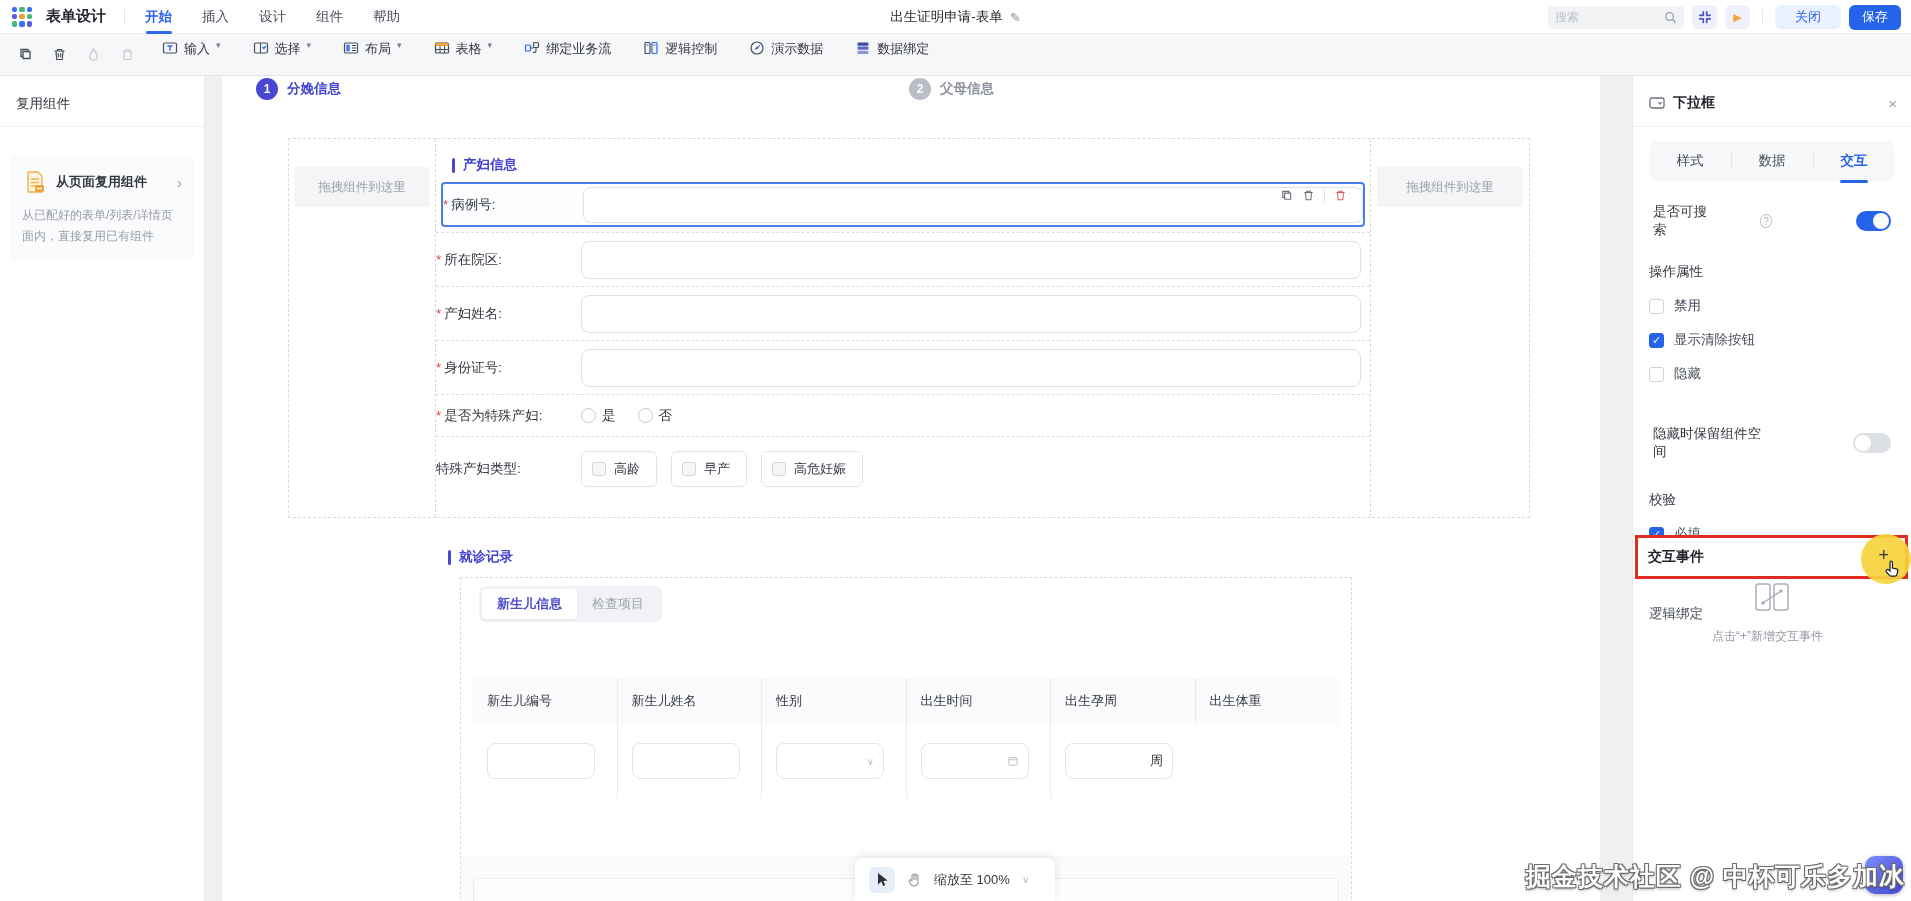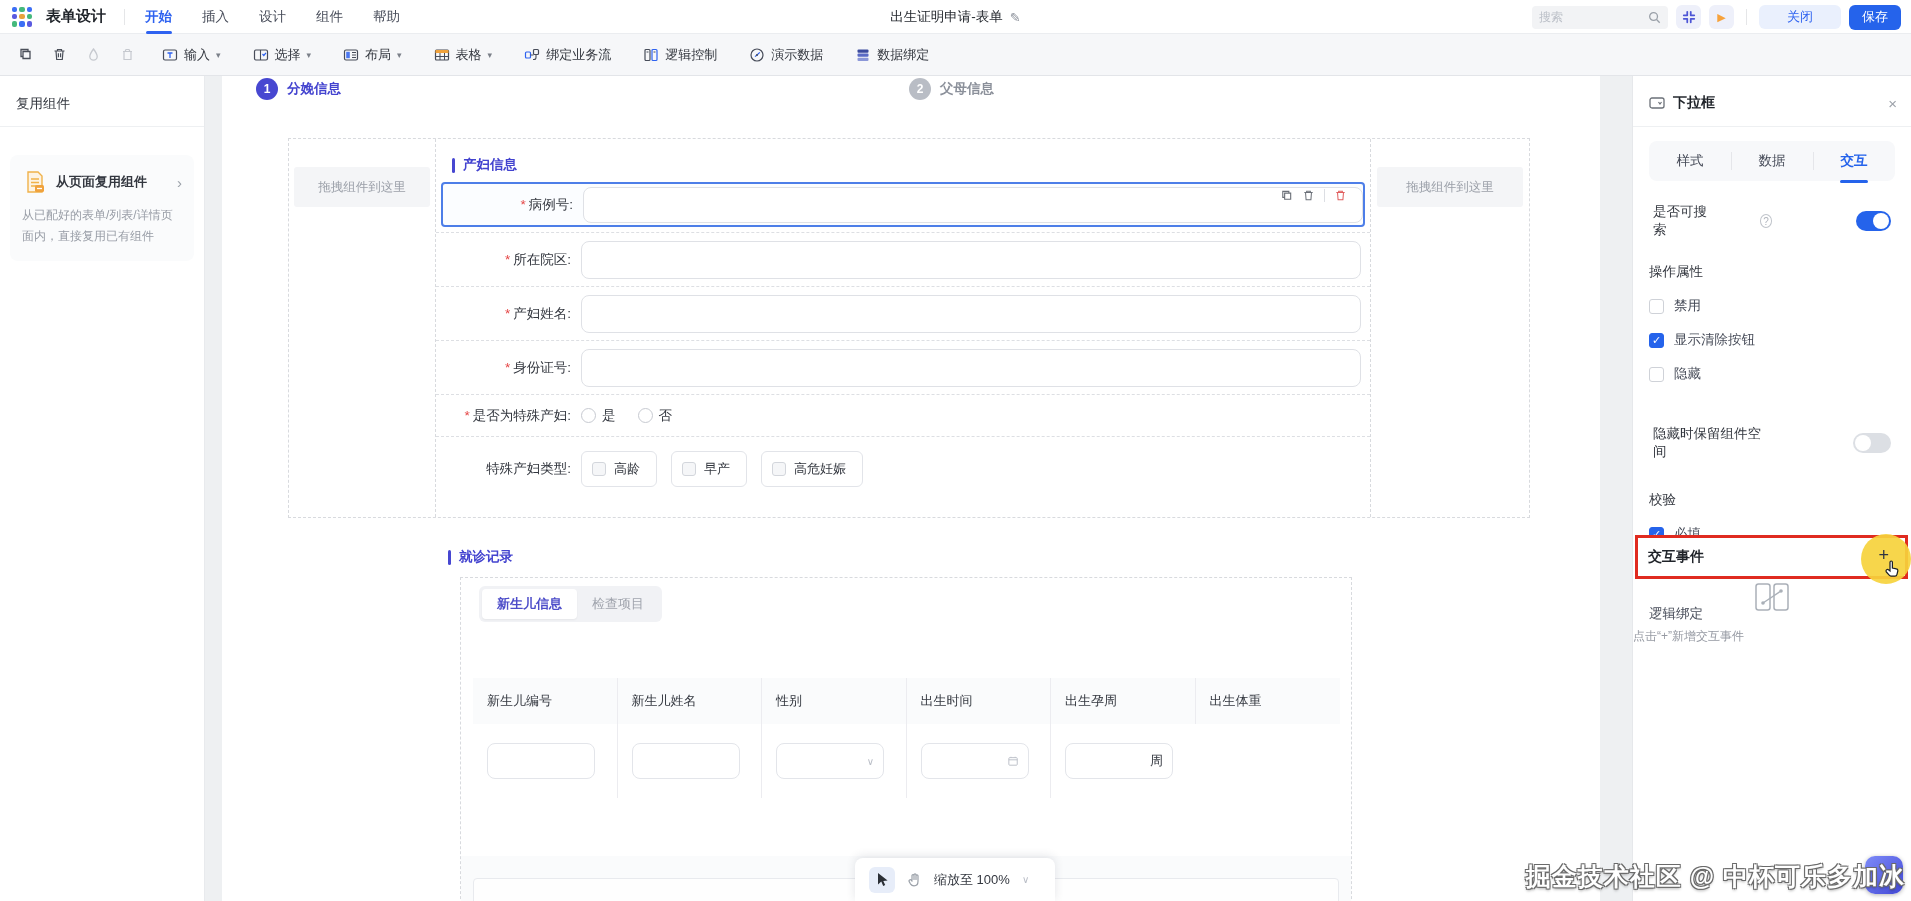--- a/index.html
+++ b/index.html
@@ -26,33 +26,33 @@
   .doc-title .pencil { color:#8a8f99; font-size:13px; }
   .menubar-right { position:absolute; right:10px; top:0; height:34px; display:flex; align-items:center; gap:8px; }
   .search-box { width:136px; height:23px; background:#f2f3f5; border-radius:4px; display:flex;
     align-items:center; padding:0 7px; }
   .search-box input { flex:1; border:none; outline:none; background:transparent; font-size:12px;
     color:#5a5f69; font-family:inherit; min-width:0; }
   .search-box input::placeholder { color:#bcc0c8; }
   .icon-btn { width:25px; height:24px; border-radius:6px; background:#eef0fa; display:flex;
     align-items:center; justify-content:center; cursor:pointer; border:none; }
   .vdiv2 { width:1px; height:16px; background:#e5e6e8; margin:0 4px; }
-  .btn-close { height:24px; padding:0 28px; border:none; border-radius:6px; background:#eaf0fd;
+  .btn-close { height:24px; padding:0 20px; border:none; border-radius:6px; background:#eaf0fd;
     color:#2e62f0; font-size:13px; cursor:pointer; font-family:inherit; }
   .btn-save { height:25px; padding:0 13px; border:none; border-radius:6px; background:#2563eb;
     color:#fff; font-size:13px; cursor:pointer; font-family:inherit; }
 
   
   .toolbar { position:absolute; left:0; top:34px; width:1911px; height:42px; background:#f6f7f9;
     border-bottom:1px solid #e3e5e9; display:flex; align-items:center; z-index:19; }
   .tb-ico { width:26px; height:26px; display:flex; align-items:center; justify-content:center;
     margin-left:8px; border-radius:4px; cursor:pointer; color:#4a4f59; }
   .tb-ico.disabled { color:#c6c9cf; cursor:default; }
   .tb-ico:first-child { margin-left:12px; }
-  .tool-btn { display:flex; align-items:center; gap:6px; height:30px; padding:0 10px;
+  .tool-btn { display:flex; align-items:flex-start; gap:6px; height:30px; padding:0 10px;
     border-radius:4px; cursor:pointer; margin-left:12px; color:#33373f; font-size:13px; }
   .tool-btn .caret { font-size:9px; color:#7b8089; }
 
   
   .sidebar { position:absolute; left:0; top:76px; width:205px; height:825px; background:#fff;
     border-right:1px solid #e8eaed; z-index:5; }
   .sb-title { padding:19px 16px 13px; font-size:13.5px; color:#33373f; }
   .sb-divider { height:1px; background:#eef0f2; }
   .sb-card { margin:28px 10px 0; background:#fafbfc; border-radius:8px; padding:14px 12px; cursor:pointer; }
   .sb-card-head { display:flex; align-items:center; gap:8px; }
@@ -82,21 +82,21 @@
     justify-content:center; color:#9a9fa8; font-size:12.5px; }
 
   .sec-head { display:flex; align-items:center; gap:8px; height:40px; padding:12px 0 0 16px; }
   .sec-bar { width:3px; height:15px; background:#4747d1; border-radius:2px; }
   .sec-title { font-size:13.5px; font-weight:bold; color:#4343cf; }
 
   .frow { display:flex; align-items:center; border-bottom:1px dashed #dddfe3; position:relative; }
   .frow.h54 { height:54px; }
   .frow.h42 { height:42px; }
   .frow.h64 { height:64px; border-bottom:none; }
-  .flabel { width:145px; text-align:right; padding-right:10px; font-size:13.5px; color:#33373f; flex:none; }
+  .flabel { width:145px; padding-right:10px; font-size:13.5px; color:#33373f; flex:none; }
   .req::before { content:"*"; color:#e54545; margin-right:3px; }
   .finput { width:780px; height:38px; border:1px solid #dfe1e6; border-radius:8px; background:#fff;
     font-family:inherit; font-size:13px; padding:0 10px; outline:none; }
 
   .sel-wrap { position:absolute; left:5px; right:5px; top:3px; bottom:5px; border:2px solid #4d7ee8;
     border-radius:4px; background:#fbfdff; display:flex; align-items:center; }
   .sel-wrap .flabel { width:140px; }
   .sel-wrap .finput { height:36px; }
   .sel-actions { position:absolute; top:5px; right:16px; display:flex; align-items:center; gap:9px; }
   .sel-actions .act { color:#6b7078; cursor:pointer; }
@@ -176,21 +176,21 @@
 
   .event-box { position:absolute; left:2px; top:459px; width:273px; height:44px;
     border:3px solid #e02b20; background:#fff; display:flex; align-items:center; padding-left:10px; }
   .event-label { font-size:14px; font-weight:bold; color:#1f2329; }
   .hl-circle { position:absolute; right:-6px; top:-4px; width:50px; height:50px; border-radius:50%;
     background:rgba(246,211,60,.92); }
   .plus-sign { position:absolute; right:16px; top:7px; font-size:18px; color:#2f3542; font-weight:300; }
   .hand-cursor { position:absolute; right:4px; top:22px; }
 
   .illus { position:absolute; left:0; right:0; top:505px; display:flex; justify-content:center; }
-  .empty-hint { position:absolute; left:0; right:9px; top:552px; text-align:left; font-size:12px; color:#9599a2; }
+  .empty-hint { position:absolute; left:0; right:9px; top:552px; text-align:center; font-size:12px; color:#9599a2; }
 
   
   .watermark { position:absolute; right:6px; bottom:8px; z-index:50; }
   .wm-badge { position:absolute; right:2px; top:-4px; width:38px; height:38px; border-radius:10px;
     background:linear-gradient(135deg,#7d8bf8,#4348d6); box-shadow:0 1px 4px rgba(0,0,0,.3); }
   .wm-text { position:relative; font-size:25px; font-weight:bold; color:#fff; letter-spacing:1px;
     text-shadow:-1px -1px 0 #6a6a6a, 1px -1px 0 #6a6a6a, -1px 1px 0 #6a6a6a, 1px 1px 0 #6a6a6a, 0 2px 3px rgba(0,0,0,.35); }
 </style>
 </head>
 <body>

